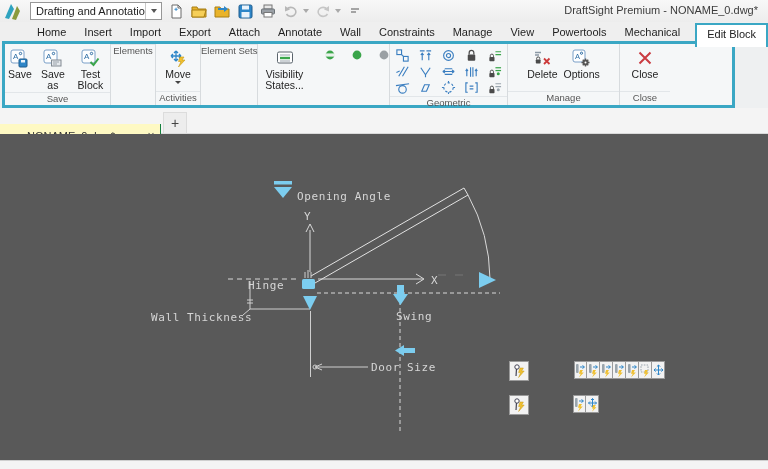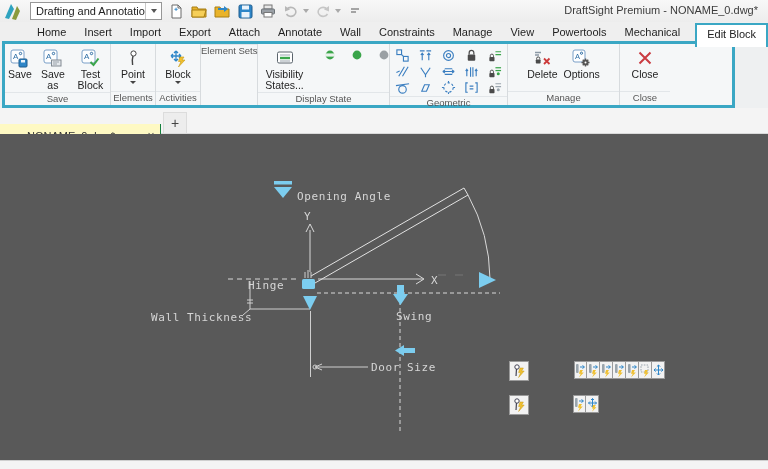--- a/index.html
+++ b/index.html
@@ -180,45 +180,33 @@
                 <path d="M9.5,13 l3,3 5,-6.5" fill="none" stroke="#3aa54a" stroke-width="2"></path>
               </svg>
         </span>
         <span class="rlb">Test Block</span>
       </div>
     </div>
     <div class="caption">Save</div>
   </div>
 
   <div class="rgroup" style="width:45px">
-    <div class="gbody">
-      <div class="rbtn">
-        <span class="ric">
-          <svg width="18" height="19" viewBox="0 0 18 19">
-                <circle cx="9.5" cy="4.5" r="2.6" fill="#fff" stroke="#444"></circle>
-                <path d="M9,7 C8,10 8,12 8.6,16" fill="none" stroke="#444" stroke-width="1.4"></path>
-              </svg>
-        </span>
-        <span class="rlb">Point</span>
-        <span class="smallcaret"></span>
-      </div>
-    </div>
     <div class="caption">Elements</div>
   </div>
 
   <div class="rgroup" style="width:45px">
     <div class="gbody">
       <div class="rbtn">
         <span class="ric">
           <svg width="20" height="19" viewBox="0 0 20 19">
                 <path d="M8,2 V12 M3,7 H13 M8,2 l-2,2 M8,2 l2,2 M8,12 l-2,-2 M8,12 l2,-2 M3,7 l2,-2 M3,7 l2,2 M13,7 l-2,-2 M13,7 l-2,2" stroke="#2e86c8" stroke-width="1.3" fill="none"></path>
                 <polygon points="12,8 16,8 14,11 17,11 10.5,18 13,12.5 10.5,12.5" fill="#f0c030" stroke="#c79b16" stroke-width="0.6"></polygon>
               </svg>
         </span>
-        <span class="rlb">Block</span>
+        <span class="rlb">Move</span>
         <span class="smallcaret"></span>
       </div>
     </div>
     <div class="caption">Activities</div>
   </div>
 
   <div class="rgroup" style="width:57px">
     <div class="caption">Element Sets</div>
   </div>
 
@@ -243,21 +231,20 @@
               </svg>
           <svg class="dot" width="10" height="10" viewBox="0 0 10 10">
                 <circle cx="5" cy="5" r="4.4" fill="#3aa54a"></circle>
               </svg>
           <svg class="dot" width="10" height="10" viewBox="0 0 10 10">
                 <circle cx="5" cy="5" r="4.4" fill="#9aa0a4"></circle>
               </svg>
         </div>
       </div>
     </div>
-    <div class="caption">Display State</div>
   </div>
 
   <div class="rgroup" style="width:118px">
     <div class="gbody">
       <div class="geogrid">
         <svg class="gi" viewBox="0 0 16 16">
               <g fill="none" stroke="#3a7ec0" stroke-width="1.2">
                 <rect x="2" y="2" width="5" height="5"></rect>
                 <rect x="9" y="9" width="5" height="5"></rect>
                 <path d="M7,7 L9,9"></path>

